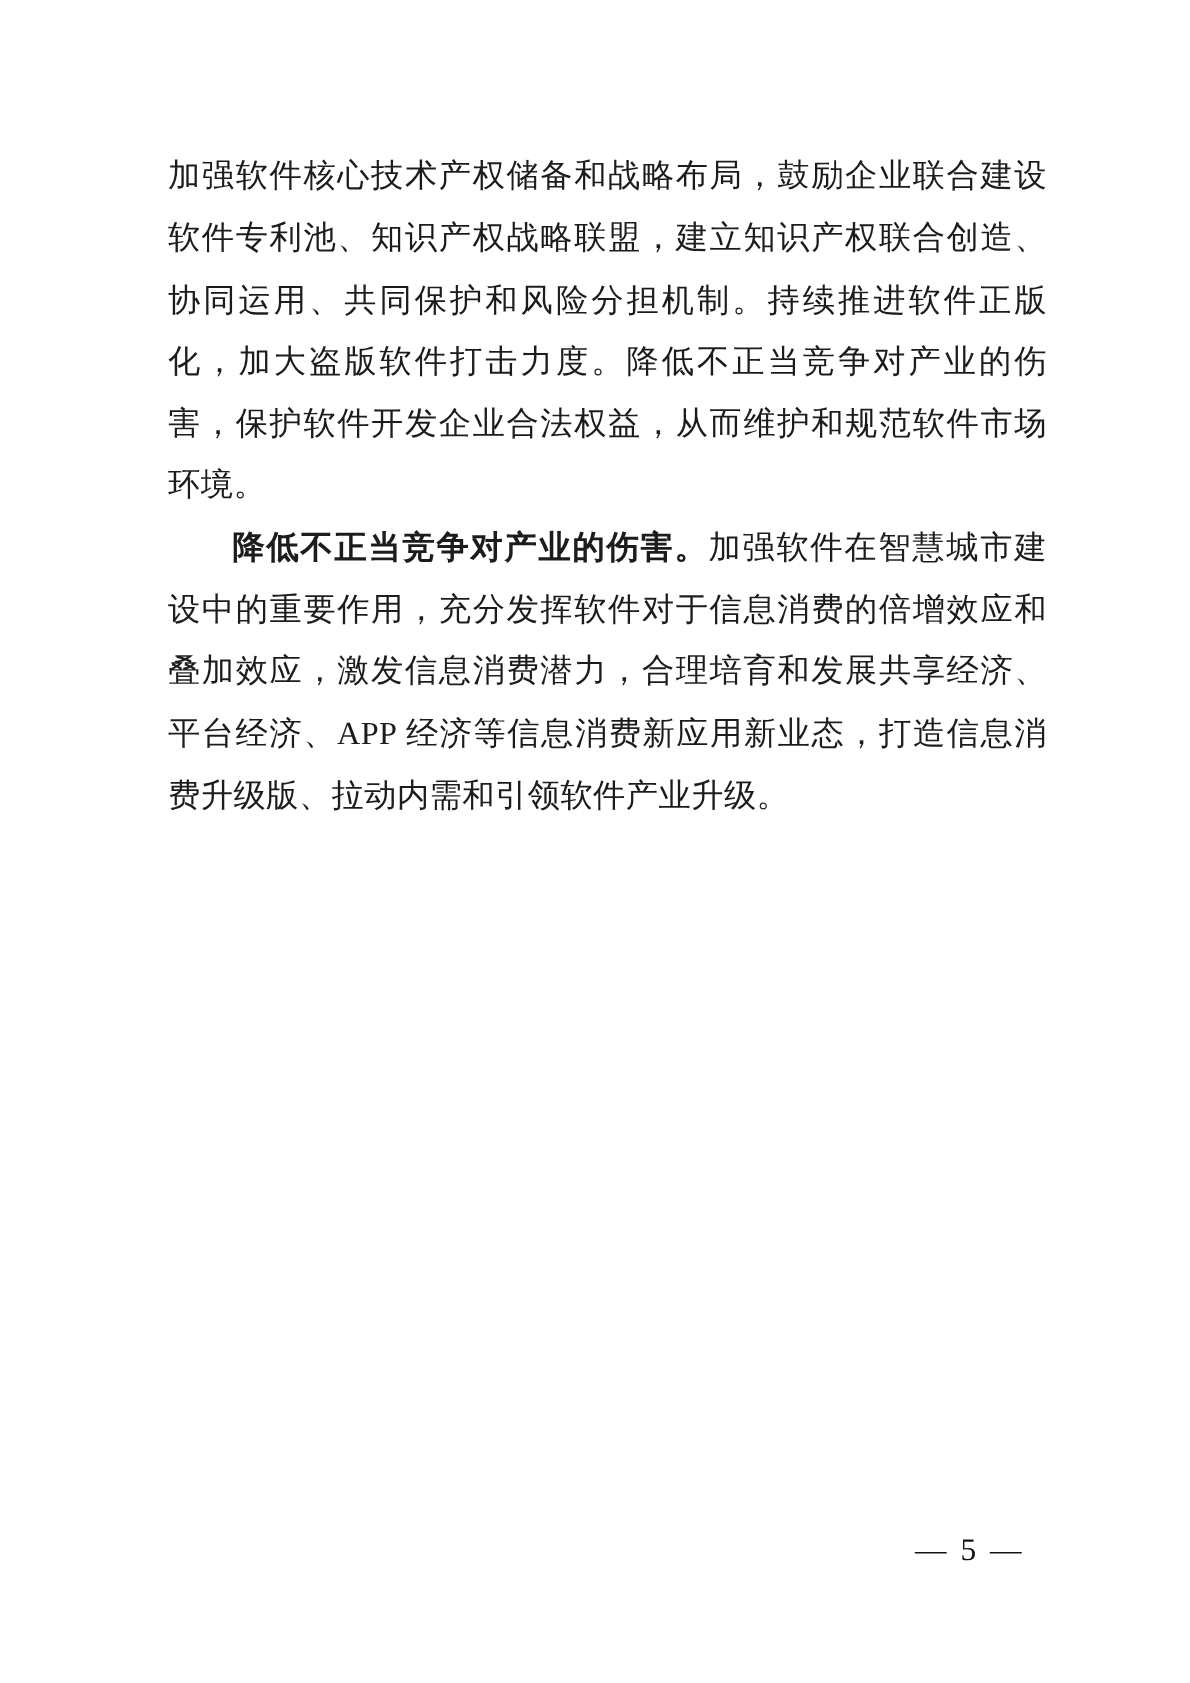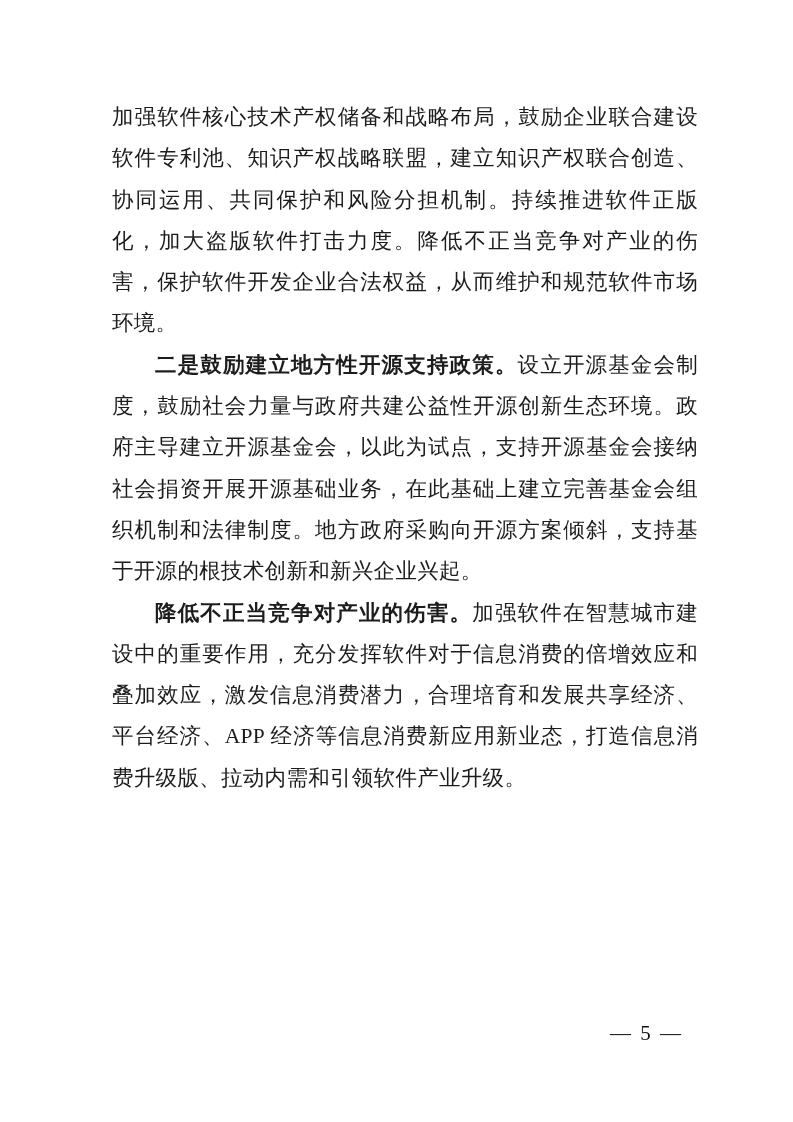--- a/index.html
+++ b/index.html
@@ -48,21 +48,20 @@
   }
 </style>
 </head>
 <body>
 
 <div class="page">
   <main class="content">
 
     <p class="para"><span class="lead"></span><span>加强软件核心技术产权储备和战略布局，鼓励企业联合建设软件专利池、知识产权战略联盟，建立知识产权联合创造、协同运用、共同保护和风险分担机制。持续推进软件正版化，加大盗版软件打击力度。降低不正当竞争对产业的伤害，保护软件开发企业合法权益，从而维护和规范软件市场环境。</span></p>
 
-    <p class="para indent"><span class="lead">二是鼓励建立地方性开源支持政策。</span><span>设立开源基金会制度，鼓励社会力量与政府共建公益性开源创新生态环境。政府主导建立开源基金会，以此为试点，支持开源基金会接纳社会捐资开展开源基础业务，在此基础上建立完善基金会组织机制和法律制度。地方政府采购向开源方案倾斜，支持基于开源的根技术创新和新兴企业兴起。</span></p>
 
     <p class="para indent"><span class="lead">降低不正当竞争对产业的伤害。</span><span>加强软件在智慧城市建设中的重要作用，充分发挥软件对于信息消费的倍增效应和叠加效应，激发信息消费潜力，合理培育和发展共享经济、平台经济、APP 经济等信息消费新应用新业态，打造信息消费升级版、拉动内需和引领软件产业升级。</span></p>
 
 
   </main>
 
   <div class="page-number">— 5 —</div>
 </div>
 
 </body></html>

